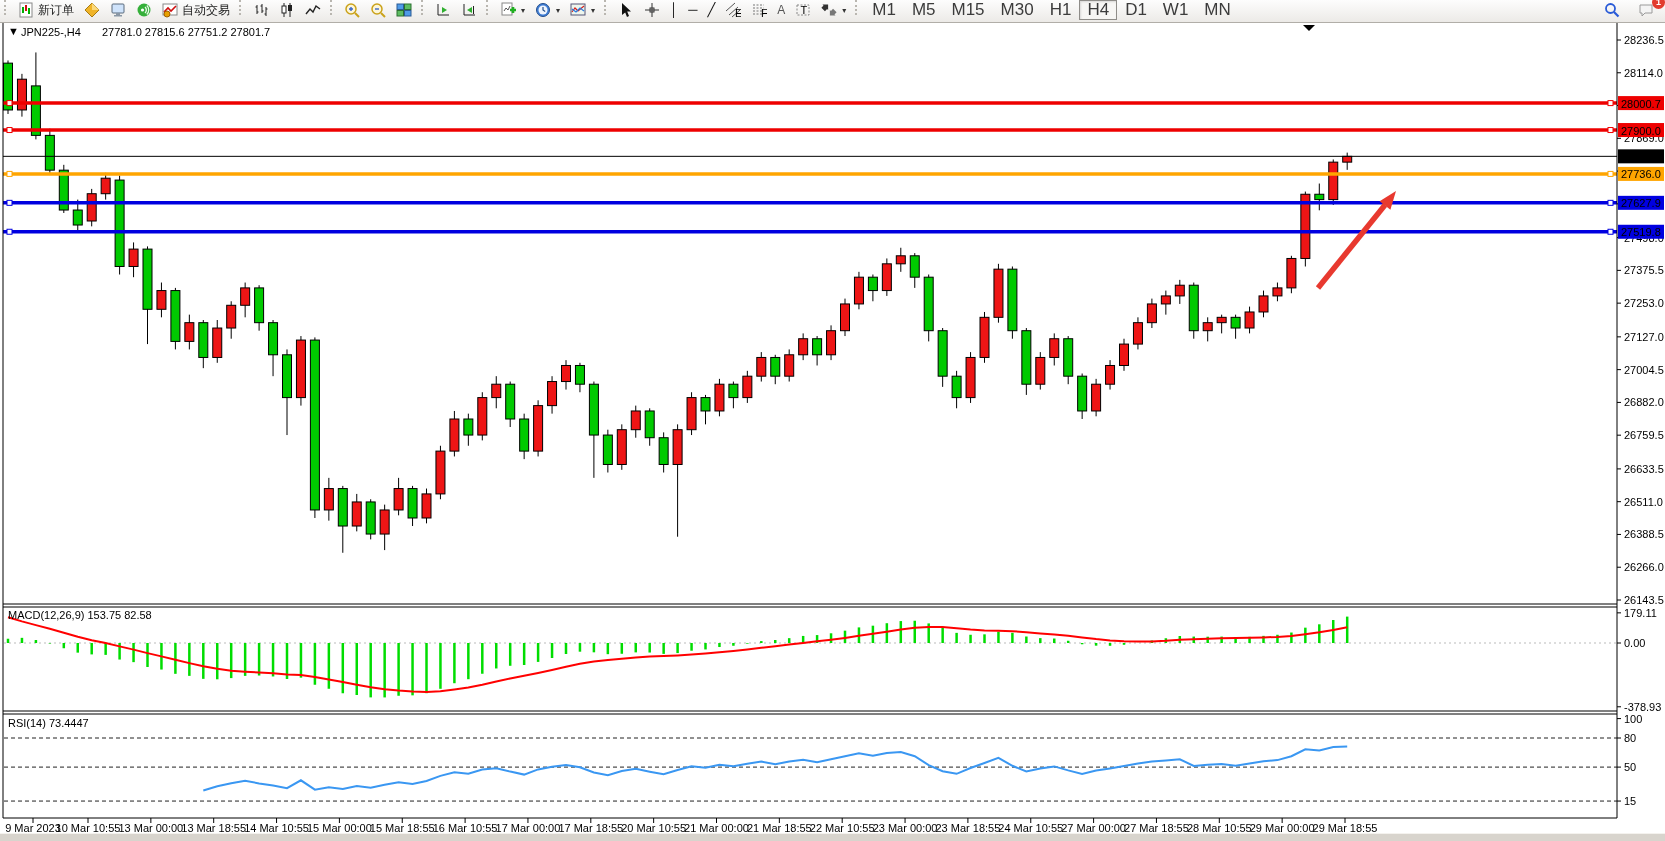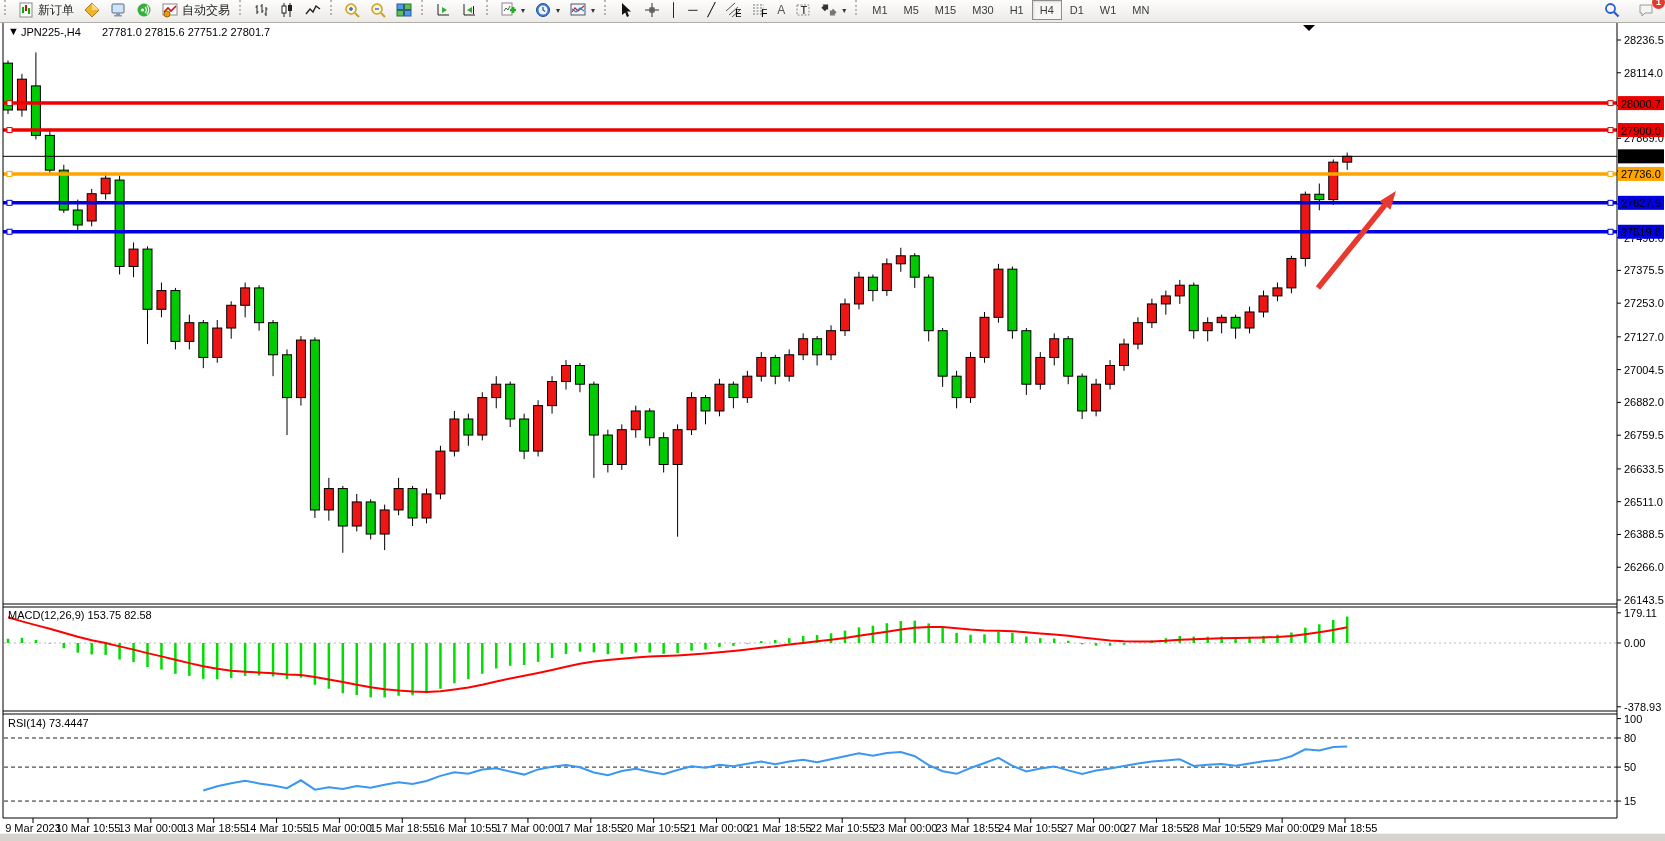--- a/index.html
+++ b/index.html
@@ -6,21 +6,21 @@
     font-family:"Liberation Sans",sans-serif;position:relative}
   
   #toolbar{position:absolute;top:0;left:0;width:1665px;height:22px;z-index:10;
     background:linear-gradient(#fdfdfd,#eceae7);border-bottom:1px solid #b1aea8;
     display:flex;align-items:flex-start;font-size:12px;color:#222}
   .grip{width:4px;height:15px;border-left:2px dotted #b9b6b0;margin:0 3px 0 4px}
   .tbtn{height:20px;display:flex;align-items:center;justify-content:center;gap:4px;
     padding:0 4px;border:1px solid transparent;background:transparent;cursor:default;
     font-family:"Liberation Sans",sans-serif;font-size:12px;color:#222;white-space:nowrap}
   .tbtn.sel{border:1px solid #8f8d89;background:#f7f6f4;box-shadow:inset 1px 1px 2px rgba(0,0,0,.12)}
-  .tf{font-size:11px;color:#3c3c3c;padding:0 7px}
+  .tf{font-size:17px;color:#3c3c3c;padding:0 7px}
   .caret{font-size:8px;color:#333;margin-left:1px}
   .icon16{width:16px;height:16px;display:inline-block}
   .glyph{font-size:13px;color:#111;line-height:16px}
   #tb-right{margin-left:auto;display:flex;align-items:center;margin-right:6px;gap:8px}
   #notif{position:relative}
   #notif .badge{position:absolute;top:-5px;right:-7px;background:#e23b2e;color:#fff;
     border-radius:50%;min-width:13px;height:13px;font-size:9px;line-height:13px;text-align:center;font-weight:bold}
   
   #plot{position:absolute;top:0;left:0;z-index:1}
   svg text{font-family:"Liberation Sans",sans-serif;font-size:11px;fill:#000}

